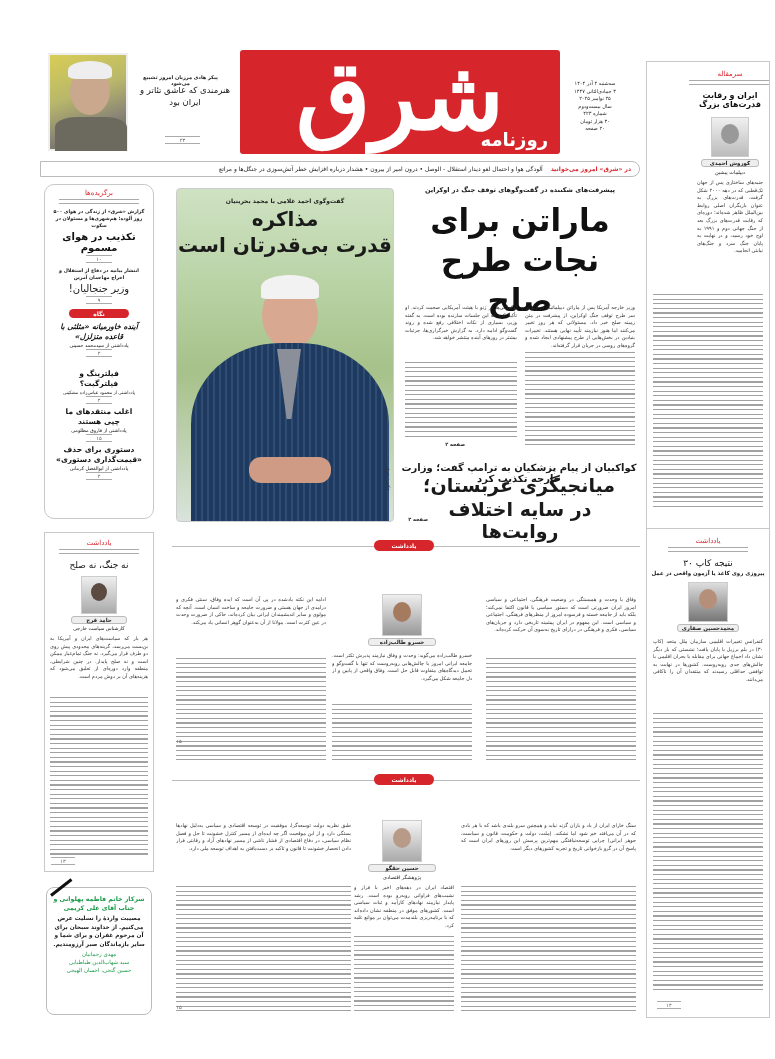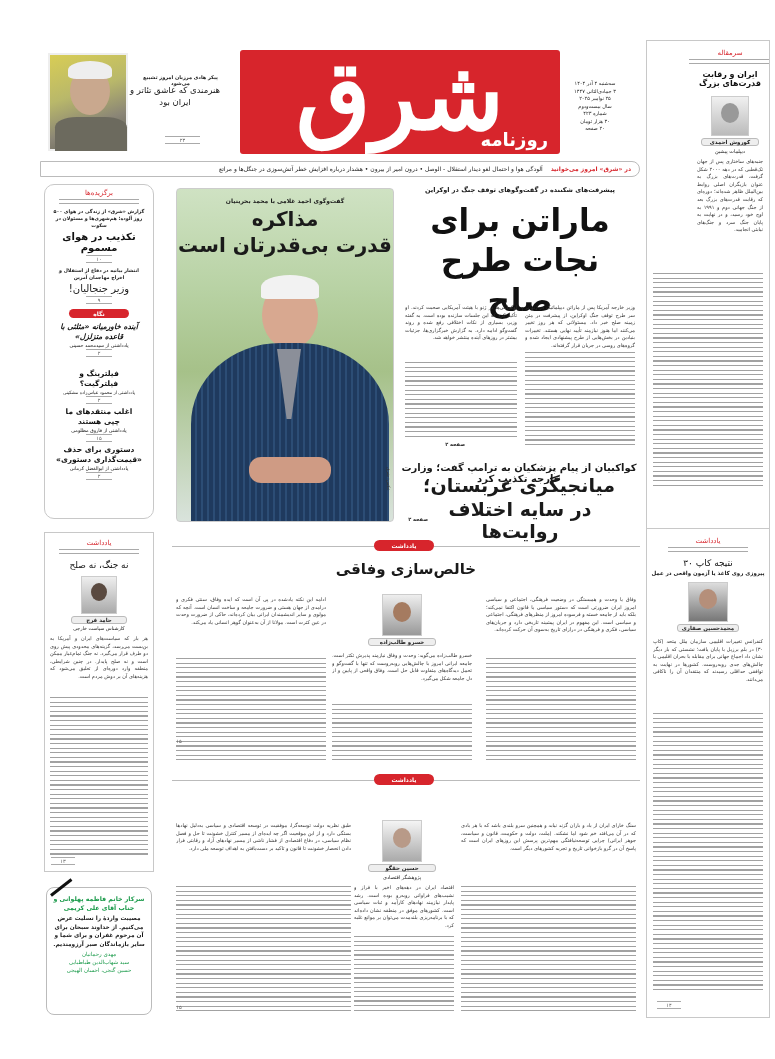--- a/index.html
+++ b/index.html
@@ -33,25 +33,25 @@
   <div>۲۰ صفحه</div>
 </div>
 
 <div class="abs box" style="left:45px;top:50px;width:185px;height:105px;border:none;">
   <div class="photo" style="position:absolute;left:3px;top:3px;width:80px;height:98px;background:linear-gradient(160deg,#d8cd55 0%,#b9b86a 40%,#8a8576 70%,#5c5d4f 100%);border:2px solid #eee;">
     <div style="position:absolute;left:20px;top:12px;width:40px;height:48px;border-radius:50%;background:#c9a88e;"></div>
     <div style="position:absolute;left:18px;top:6px;width:44px;height:18px;border-radius:50% 50% 20% 20%;background:#eee;"></div>
     <div style="position:absolute;left:5px;top:62px;width:72px;height:34px;border-radius:30% 30% 0 0;background:#6c6a5e;"></div>
   </div>
   <div style="position:absolute;left:88px;top:24px;width:95px;font-size:5px;font-weight:bold;text-align:center;">پیکر هادی مرزبان امروز تشییع می‌شود</div>
-  <div style="position:absolute;left:84px;top:34px;width:92px;font-size:8.5px;line-height:12px;text-align:center;">هنرمندی که عاشق تئاتر و ایران بود</div>
+  <div style="position:absolute;left:94px;top:34px;width:92px;font-size:8.5px;line-height:12px;text-align:center;">هنرمندی که عاشق تئاتر و ایران بود</div>
   <div class="pgref" style="position:absolute;left:120px;top:86px;width:35px;border-top:1px solid #aaa;border-bottom:1px solid #aaa;">۲۳</div>
 </div>
 
-<div class="abs box" style="left:646px;top:40px;width:124px;height:539px;padding-left:44px;">
+<div class="abs box" style="left:646px;top:61px;width:124px;height:539px;padding-left:44px;">
   <div class="sect-label" style="margin-top:8px;">سرمقاله</div>
   <div class="hr-orn" style="width:80px;margin-top:2px;"></div>
   <div class="hl-side" style="font-size:8px;margin-top:6px;">ایران و رقابت قدرت‌های بزرگ</div>
   <div class="photo" style="width:38px;height:40px;margin:8px auto 0;background:linear-gradient(#f0f0f0,#bbb);">
     <div style="width:18px;height:20px;border-radius:50%;background:#999;margin:6px auto 0;"></div>
   </div>
   <div class="namebadge" style="width:58px;margin:2px auto 0;">کوروش احمدی</div>
   <div style="font-size:5px;text-align:center;margin-top:2px;">دیپلمات پیشین</div>
   <div class="txt" style="margin:4px 6px 0;height:300px;overflow:hidden;">جنبه‌های ساختاری پس از جهان تک‌قطبی که در دهه ۲۰۰۰ شکل گرفت، قدرت‌های بزرگ به عنوان بازیگران اصلی روابط بین‌الملل ظاهر شده‌اند؛ دوره‌ای که رقابت قدرت‌های بزرگ بعد از جنگ جهانی دوم و ۱۹۹۱ به اوج خود رسید، و در نهایت به پایان جنگ سرد و جنگ‌های نیابتی انجامید.</div>
   <div class="abs lines" style="left:6px;right:6px;top:230px;height:215px;"></div>
@@ -151,21 +151,20 @@
   </div>
   <div class="namebadge" style="width:62px;margin:2px auto 0;">محمدحسین صفاری</div>
   <div class="txt" style="margin:6px 6px 0;height:60px;overflow:hidden;">کنفرانس تغییرات اقلیمی سازمان ملل متحد (کاپ ۳۰) در بلم برزیل با پایان یافت؛ نشستی که بار دیگر نشان داد اجماع جهانی برای مقابله با بحران اقلیمی با چالش‌های جدی روبه‌روست. کشورها در نهایت به توافقی حداقلی رسیدند که منتقدان آن را ناکافی می‌دانند.</div>
   <div class="abs lines" style="left:6px;right:6px;top:182px;height:280px;"></div>
   <div class="pgref" style="position:absolute;bottom:8px;left:10px;width:24px;border-top:1px solid #aaa;border-bottom:1px solid #aaa;">۱۴</div>
 </div>
 
 <div class="abs" style="left:172px;top:538px;width:468px;height:230px;">
   <div style="position:absolute;left:0;right:0;top:8px;border-top:1px solid #bbb;"></div>
   <div class="redtag" style="position:absolute;left:202px;top:2px;width:60px;height:11px;line-height:11px;">یادداشت</div>
-  <div style="position:absolute;left:0;right:0;top:22px;text-align:center;font-size:15px;font-weight:bold;">خالص‌سازی وفاقی</div>
   <div class="photo" style="position:absolute;left:210px;top:56px;width:40px;height:42px;background:linear-gradient(#eee,#999);">
     <div style="width:18px;height:20px;border-radius:50%;background:#a57b60;margin:7px auto 0;"></div>
   </div>
   <div class="namebadge" style="position:absolute;left:196px;top:100px;width:68px;">خسرو طالب‌زاده</div>
   <div class="txt" style="position:absolute;right:4px;top:58px;width:150px;height:60px;overflow:hidden;">وفاق یا وحدت و همبستگی در وضعیت فرهنگی، اجتماعی و سیاسی امروز ایران ضرورتی است که دستور سیاسی یا قانون اکتفا نمی‌کند؛ بلکه باید از جامعه خسته و فرسوده امروز از منظرهای فرهنگی، اجتماعی و سیاسی است. این مفهوم در ایران پیشینه تاریخی دارد و جریان‌های سیاسی، فکری و فرهنگی در درازای تاریخ به‌سوی آن حرکت کرده‌اند.</div>
   <div class="lines" style="position:absolute;right:4px;top:118px;width:150px;height:105px;"></div>
   <div class="txt" style="position:absolute;left:160px;top:114px;width:140px;height:50px;overflow:hidden;">خسرو طالب‌زاده می‌گوید: وحدت و وفاق نیازمند پذیرش تکثر است. جامعه ایرانی امروز با چالش‌هایی روبه‌روست که تنها با گفت‌وگو و تحمل دیدگاه‌های متفاوت قابل حل است. وفاق واقعی از پایین و از دل جامعه شکل می‌گیرد.</div>
   <div class="lines" style="position:absolute;left:160px;top:164px;width:140px;height:60px;"></div>
   <div class="txt" style="position:absolute;left:4px;top:58px;width:150px;height:60px;overflow:hidden;">ادامه این نکته یادشده در پی آن است که ایده وفاق، سنتی فکری و درامدی از جهان هستی و ضرورت جامعه و ساخت انسان است. آنچه که مولوی و سایر اندیشمندان ایرانی بیان کرده‌اند، حاکی از ضرورت وحدت در عین کثرت است. مولانا از آن به‌عنوان گوهر انسانی یاد می‌کند.</div>
   <div class="lines" style="position:absolute;left:4px;top:118px;width:150px;height:105px;"></div>

